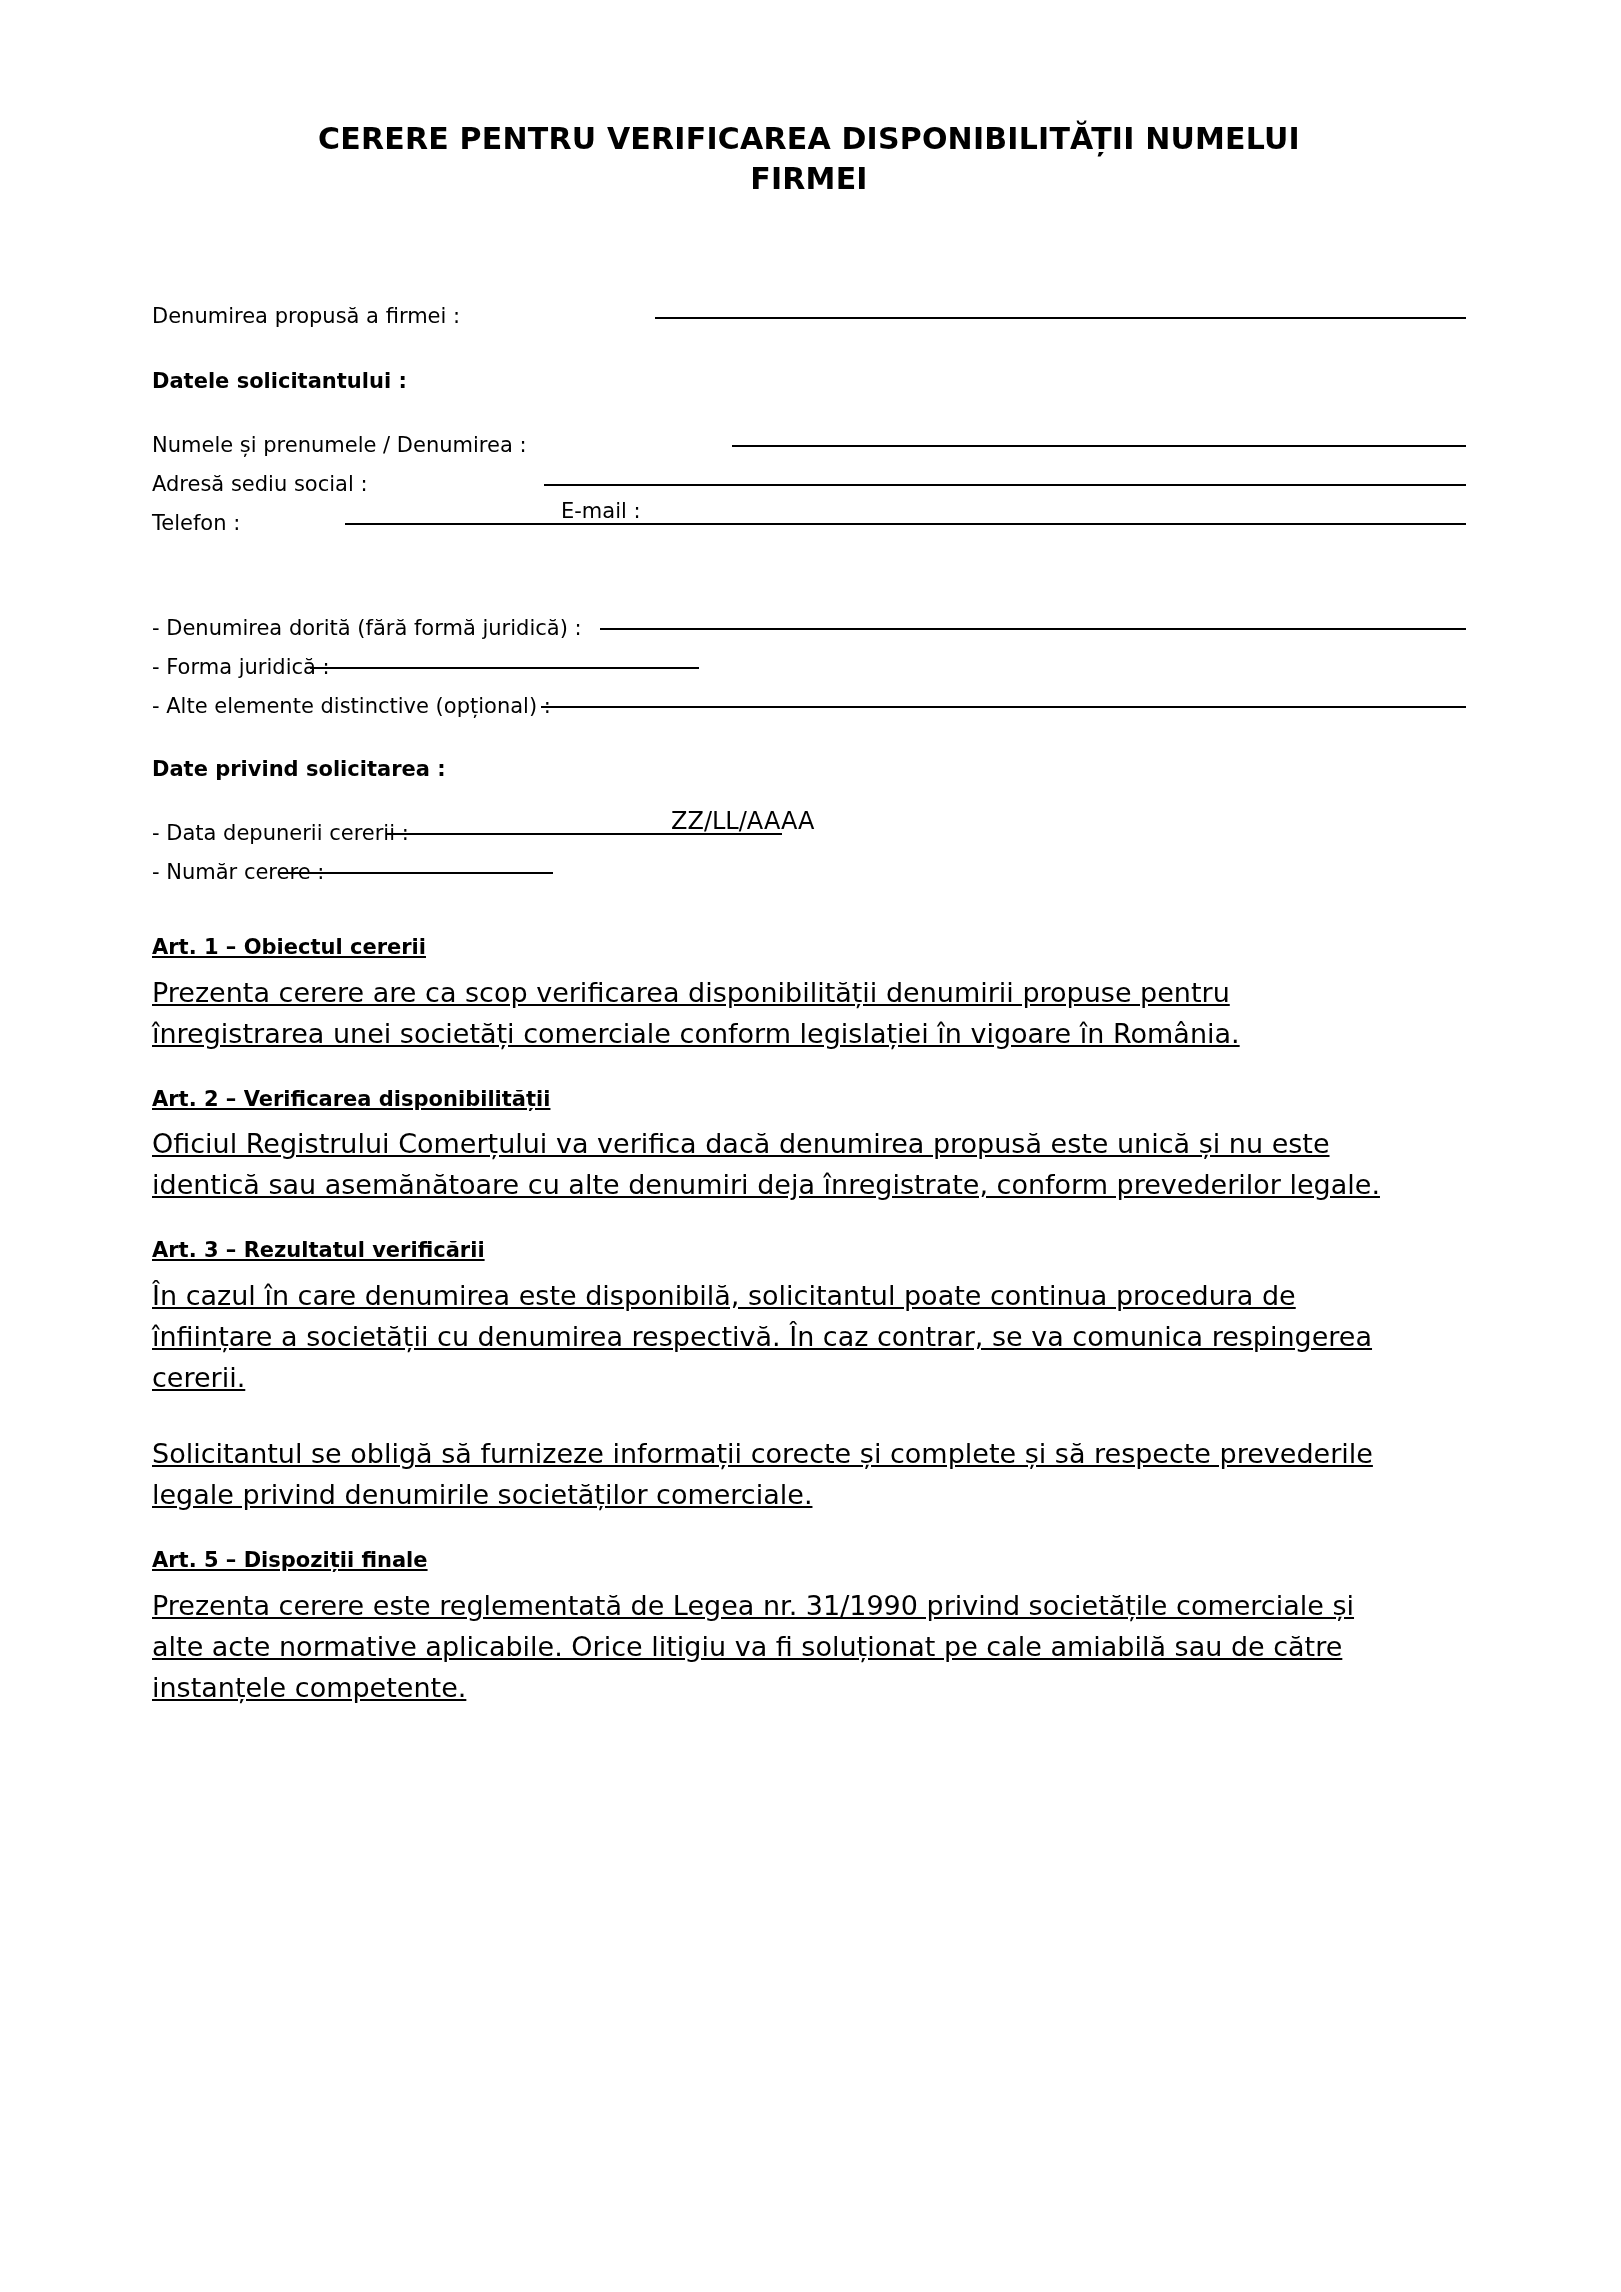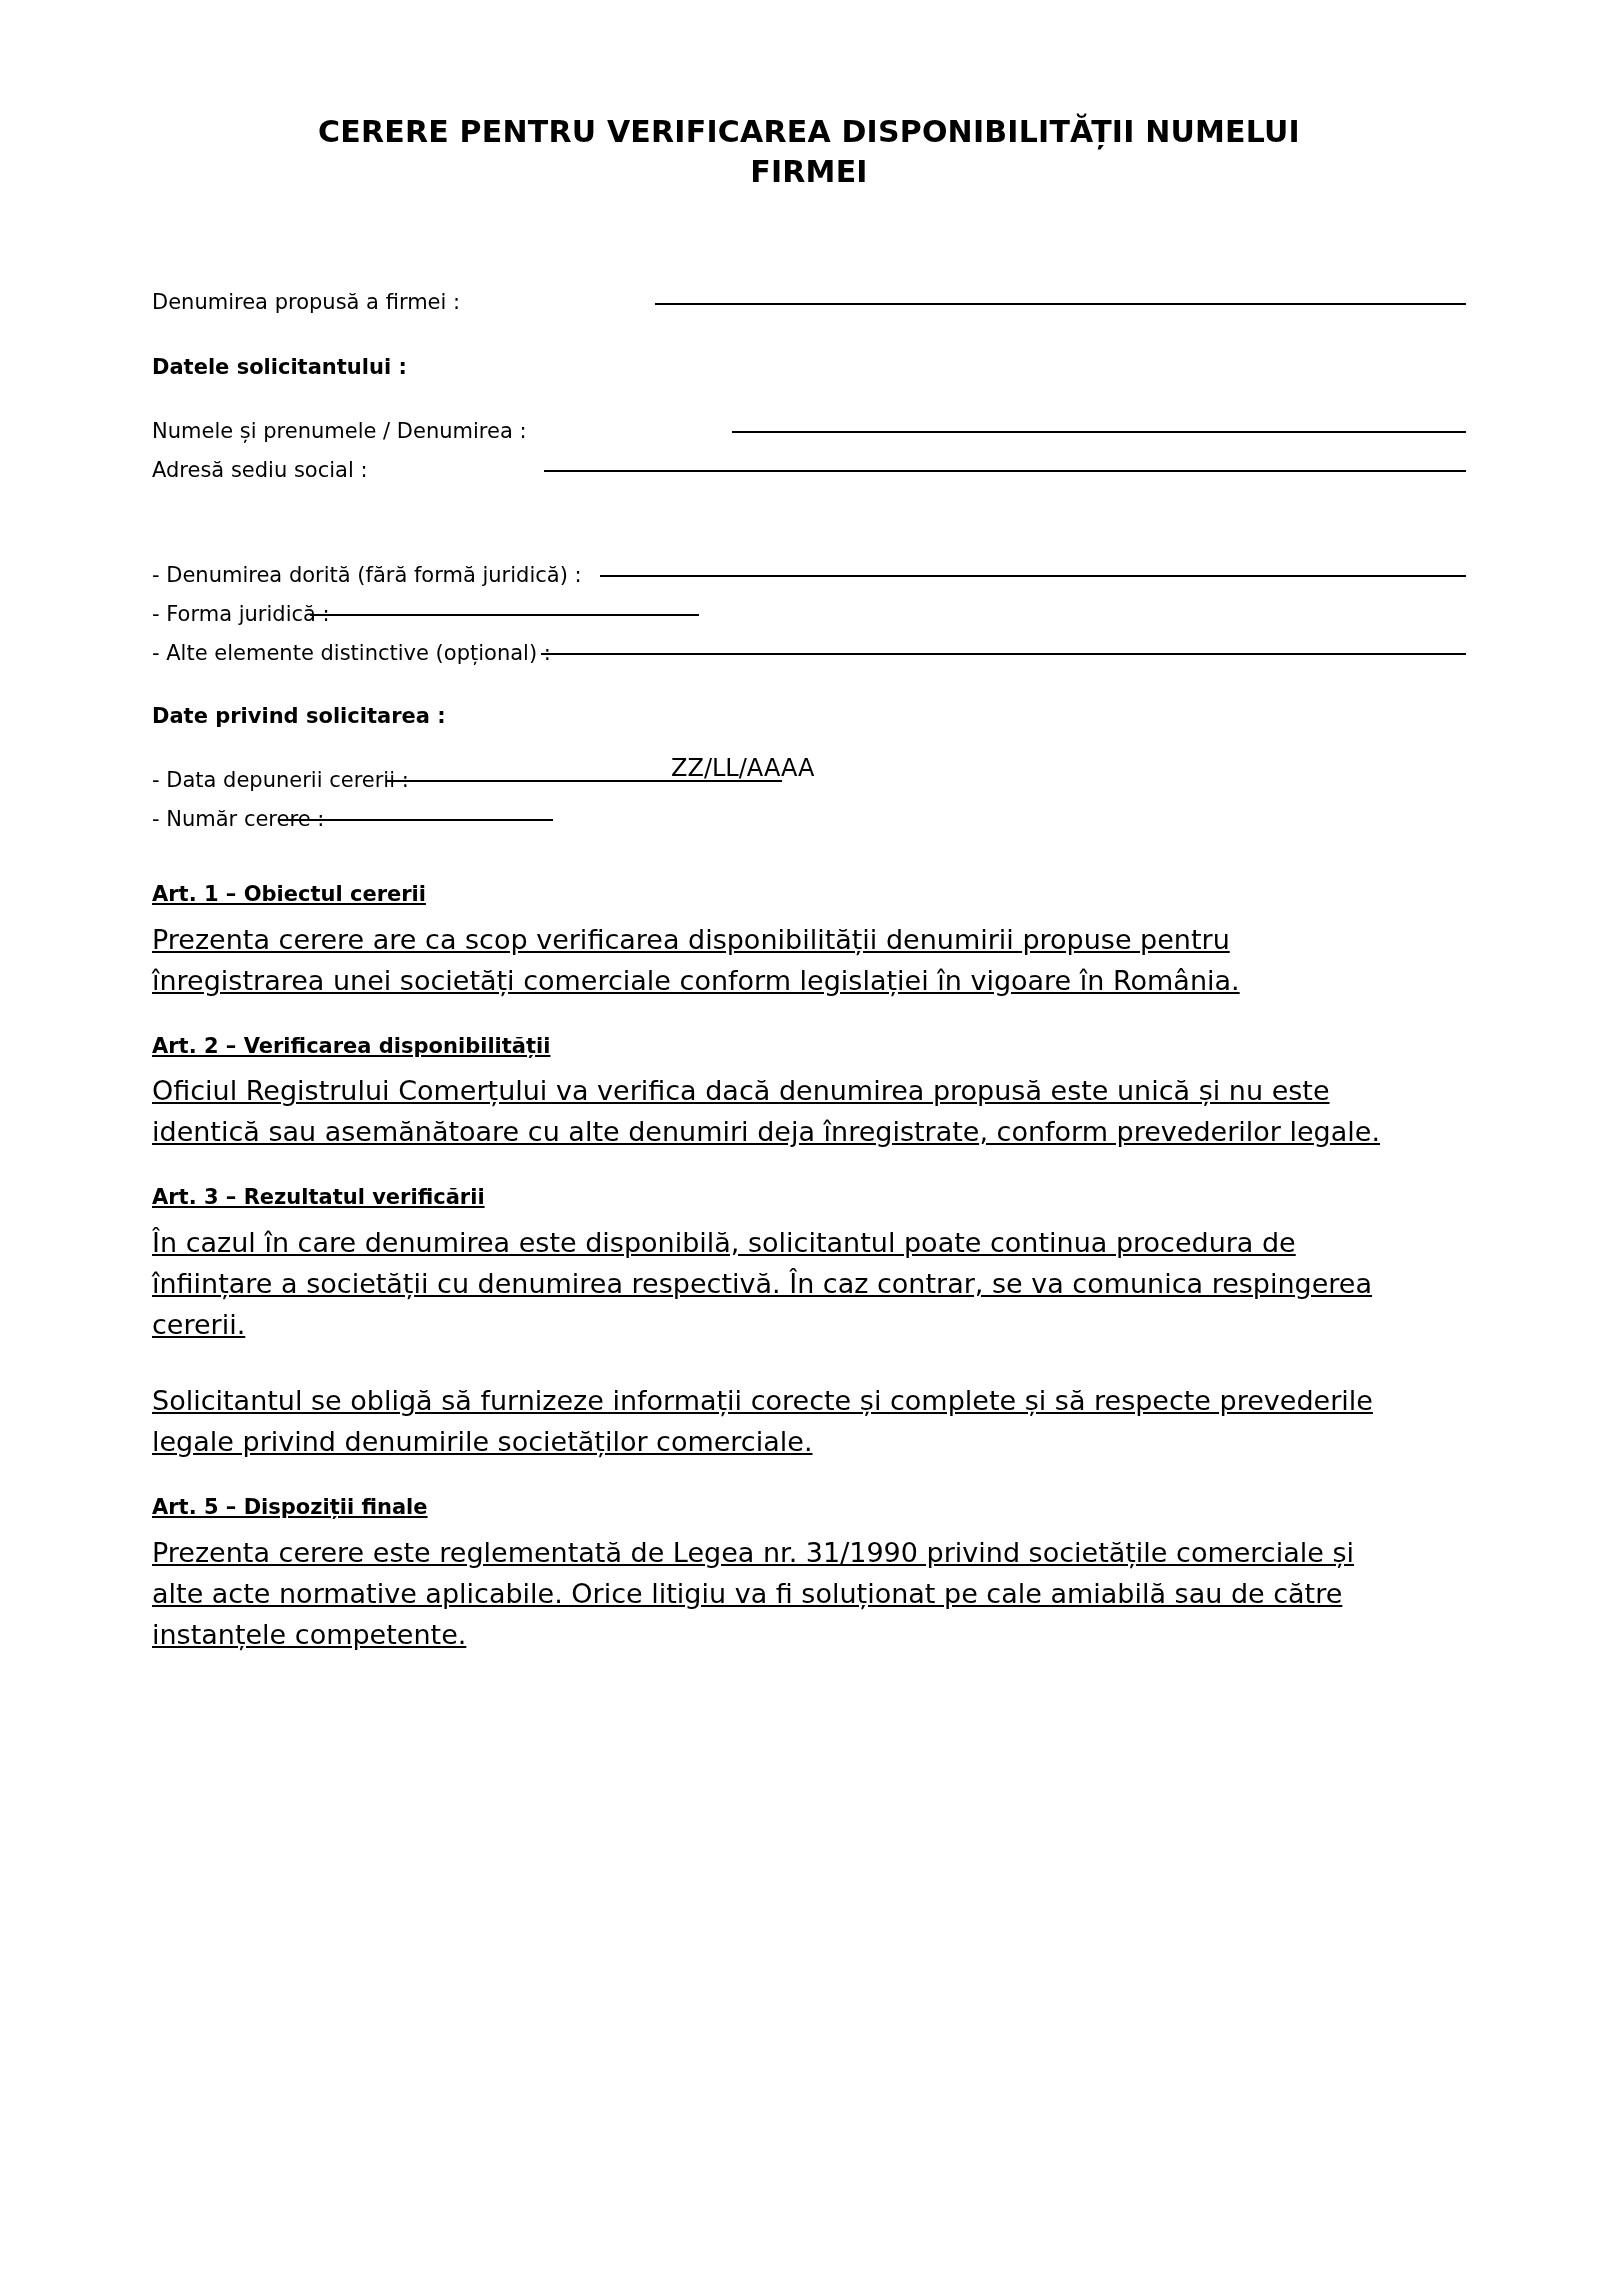--- a/index.html
+++ b/index.html
@@ -22,21 +22,21 @@
   }
   .content {
     position: absolute;
     left: 152px;
     top: 0;
     width: 1314px; 
   }
 
   
   .doc-title {
-    margin: 4px;
+    margin: 11px;
     padding-top: 108px;
     font-size: 30px;
     font-weight: bold;
     line-height: 1.32;
     text-align: center;
     letter-spacing: 0.2px;
   }
 
   
   .gap-xl { height: 76px; }
@@ -126,20 +126,26 @@
       <span class="lbl">Numele și prenumele / Denumirea :</span>
       <span class="rule" style="left:580px; right:0; top:31px;"></span>
     </div>
 
     <div class="form-line">
       <span class="lbl">Adresă sediu social :</span>
       <span class="rule" style="left:392px; right:0; top:31px;"></span>
     </div>
 
 
+    <div class="form-line">
+      <span class="lbl">Telefon :</span>
+      <span class="rule" style="left:193px; width:349px; top:31px;"></span>
+      <span class="lbl second" style="left:409px;">E-mail :</span>
+      <span class="rule" style="left:537px; right:0; top:31px;"></span>
+    </div>
 
     <div class="gap-l"></div>
 
 
     <div class="gap-s"></div>
 
     <div class="form-line">
       <span class="lbl">- Denumirea dorită (fără formă juridică) :</span>
       <span class="rule" style="left:448px; right:0; top:31px;"></span>
     </div>

